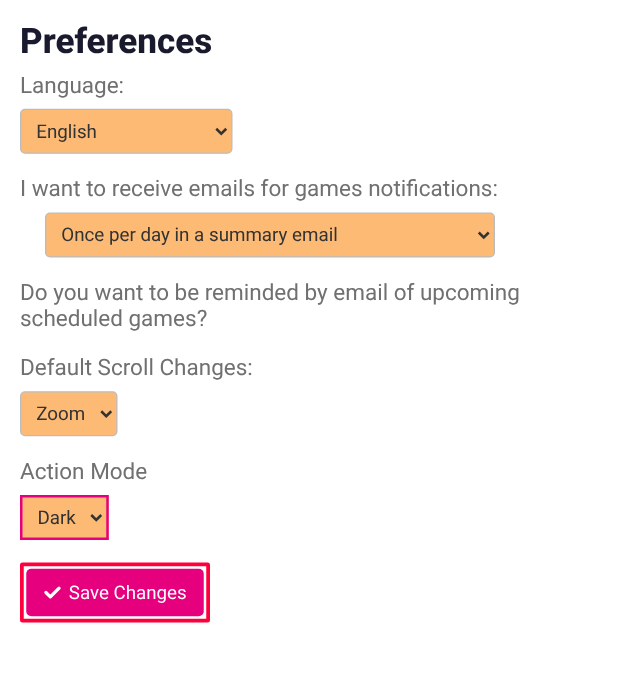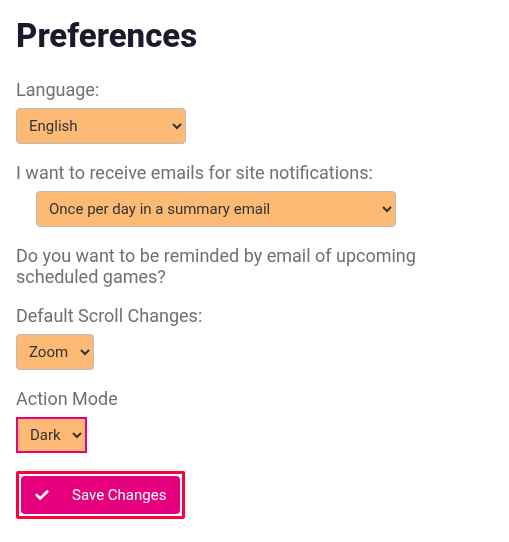--- a/index.html
+++ b/index.html
@@ -7,24 +7,24 @@
       margin: 0;
       padding: 0;
     }
     body {
       font-family: -apple-system, BlinkMacSystemFont, "Segoe UI", Roboto, Helvetica, Arial, sans-serif;
       padding: 16px;
       color: #333;
       width: 509px;
     }
     h2.page-title {
-      font-size: 33px;
+      font-size: 28px;
       font-weight: 800;
       color: #1a1a2e;
-      margin-bottom: 24px;
+      margin-bottom: 9px;
     }
     .form-group {
       margin-bottom: 18px;
     }
     .form-label {
       display: block;
       color: #707070;
       font-size: 18px;
       margin-bottom: 8px;
       font-weight: 400;
@@ -60,21 +60,21 @@
       background: #e6007e;
       color: #fff;
       border: none;
       border-radius: 4px;
       padding: 10px 14px;
       font-size: 15px;
       font-family: inherit;
       cursor: pointer;
       display: flex;
       align-items: center;
-      gap: 23px;
+      gap: 6px;
     }
     .btn-save svg {
       width: 14px;
       height: 14px;
       fill: none;
       stroke: #fff;
       stroke-width: 3;
       stroke-linecap: round;
       stroke-linejoin: round;
     }
@@ -87,21 +87,21 @@
 <h2 class="page-title">Preferences</h2>
 
 <div class="form-group">
   <label class="form-label">Language:</label>
   <select class="wide">
     <option>English</option>
   </select>
 </div>
 
 <div class="form-group">
-  <label class="form-label">I want to receive emails for site notifications:</label>
+  <label class="form-label">I want to receive emails for games notifications:</label>
   <select class="wider">
     <option>Once per day in a summary email</option>
   </select>
 </div>
 
 <div class="form-group">
   <label class="form-label">Do you want to be reminded by email of upcoming scheduled games?</label>
 </div>
 
 <div class="form-group">

